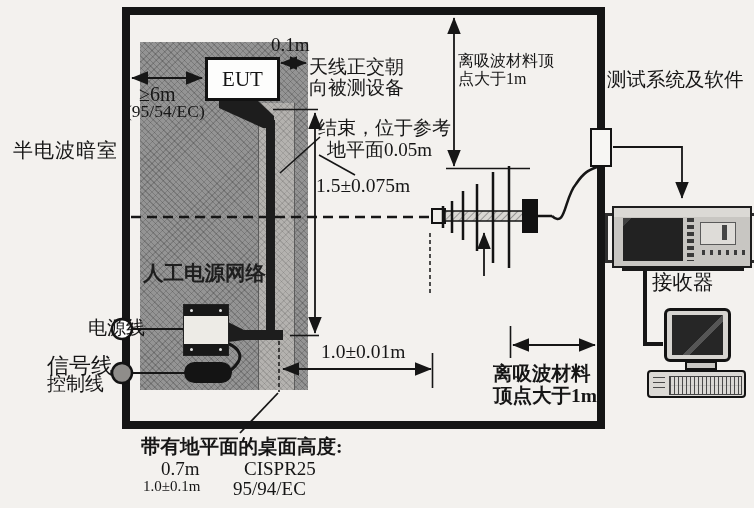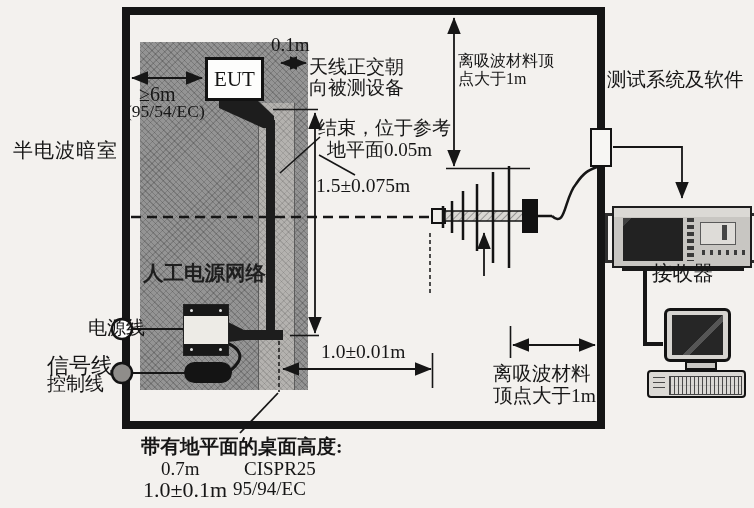--- a/index.html
+++ b/index.html
@@ -18,21 +18,21 @@
          background-image:
            repeating-linear-gradient(45deg,rgba(30,30,30,.22) 0 1px,transparent 1px 4px),
            repeating-linear-gradient(-45deg,rgba(30,30,30,.18) 0 1px,transparent 1px 5px);}
   .band{position:absolute;left:258px;top:103px;width:37px;height:287px;z-index:2;
         background-color:#b4b2af;
         background-image:
           repeating-linear-gradient(45deg,rgba(40,40,40,.15) 0 1px,transparent 1px 4px),
           repeating-linear-gradient(-45deg,rgba(40,40,40,.12) 0 1px,transparent 1px 5px);
         border-left:1.5px solid #5c5c5c;border-right:1.5px solid #5c5c5c;box-sizing:border-box;}
 
-  .eut{position:absolute;left:205px;top:57px;width:59px;height:44px;background:#fdfdfc;
+  .eut{position:absolute;left:205px;top:57px;width:75px;height:44px;background:#fdfdfc;
        border:3px solid #121212;box-sizing:border-box;z-index:5;
        display:flex;align-items:center;justify-content:center;font-size:21px;color:#141414;}
 
   .feedthrough{position:absolute;left:590px;top:128px;width:22px;height:39px;background:#f7f6f3;
        border:2.5px solid #131313;box-sizing:border-box;z-index:5;}
 
   .lisn{position:absolute;left:183px;top:304px;width:46px;height:52px;background:#edebe6;
        border:1.5px solid #222;box-sizing:border-box;z-index:5;}
   .lisn .bar{position:absolute;left:0;width:100%;height:11px;background:#181818;}
   .lisn .bar.top{top:0;} .lisn .bar.bot{bottom:0;}
@@ -221,24 +221,24 @@
   <div class="t" style="left:607px;top:69px;font-size:19.5px;">测试系统及软件</div>
 
   <div class="t" style="left:143px;top:262px;font-size:20.5px;font-weight:600;color:#1e1e1e;">人工电源网络</div>
 
   <div class="t" style="left:43px;top:317px;font-size:19px;margin-left:45px;">电源线</div>
   <div class="t" style="left:47px;top:354px;font-size:22px;">信号线</div>
   <div class="t" style="left:47px;top:373px;font-size:19px;">控制线</div>
 
   <div class="t" style="left:321px;top:341px;font-size:19.5px;">1.0±0.01m</div>
 
-  <div class="t" style="left:493px;top:363px;font-size:19.5px;">离吸波材料
+  <div class="t" style="left:493px;top:363px;font-size:19.5px;font-weight:bold;">离吸波材料
 顶点大于1m</div>
 
-  <div class="t" style="left:652px;top:262px;font-size:20.5px;">接收器</div>
+  <div class="t" style="left:652px;top:271px;font-size:20.5px;">接收器</div>
 
   <div class="t" style="left:141px;top:436px;font-size:19.5px;font-weight:bold;">带有地平面的桌面高度:</div>
   <div class="t" style="left:161px;top:458px;font-size:19px;">0.7m</div>
   <div class="t" style="left:231px;top:458px;font-size:19px;margin-left:13px;">CISPR25</div>
-  <div class="t" style="left:143px;top:478px;font-size:22px;text-align:right;">1.0±0.1m</div>
+  <div class="t" style="left:143px;top:478px;font-size:15px;text-align:right;">1.0±0.1m</div>
   <div class="t" style="left:233px;top:478px;font-size:19px;">95/94/EC</div>
 
 </div>
 
 </body></html>

